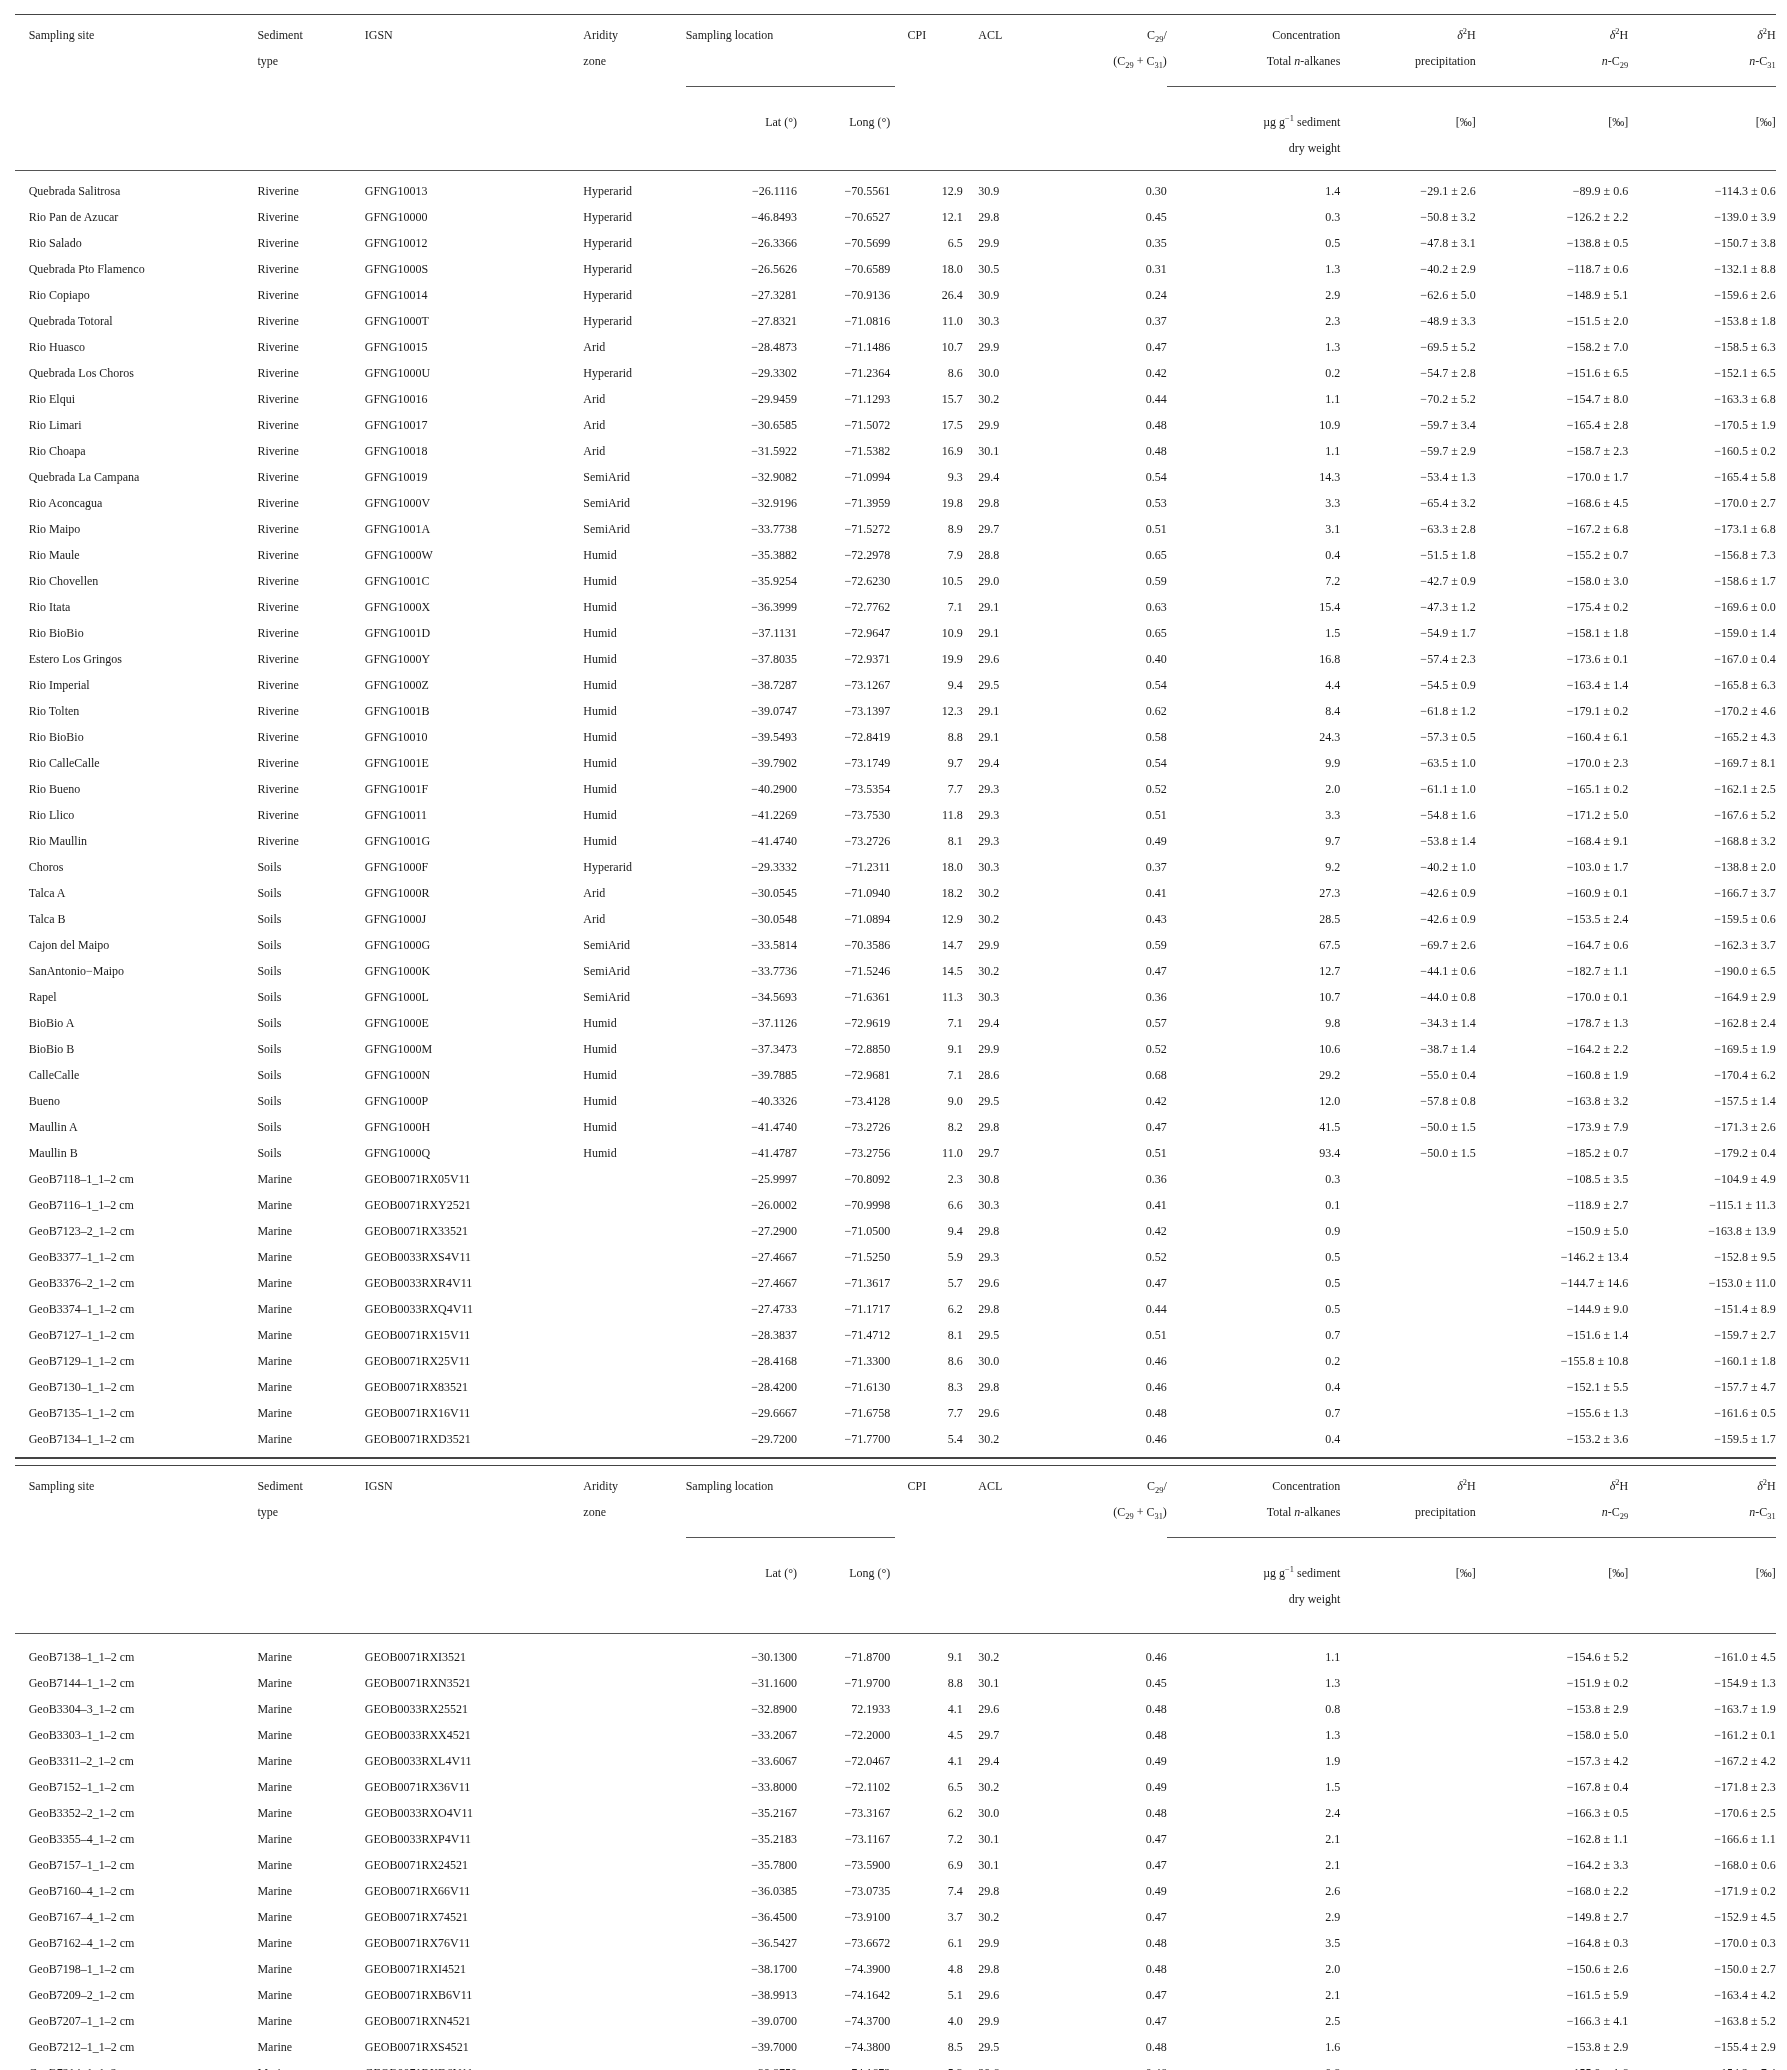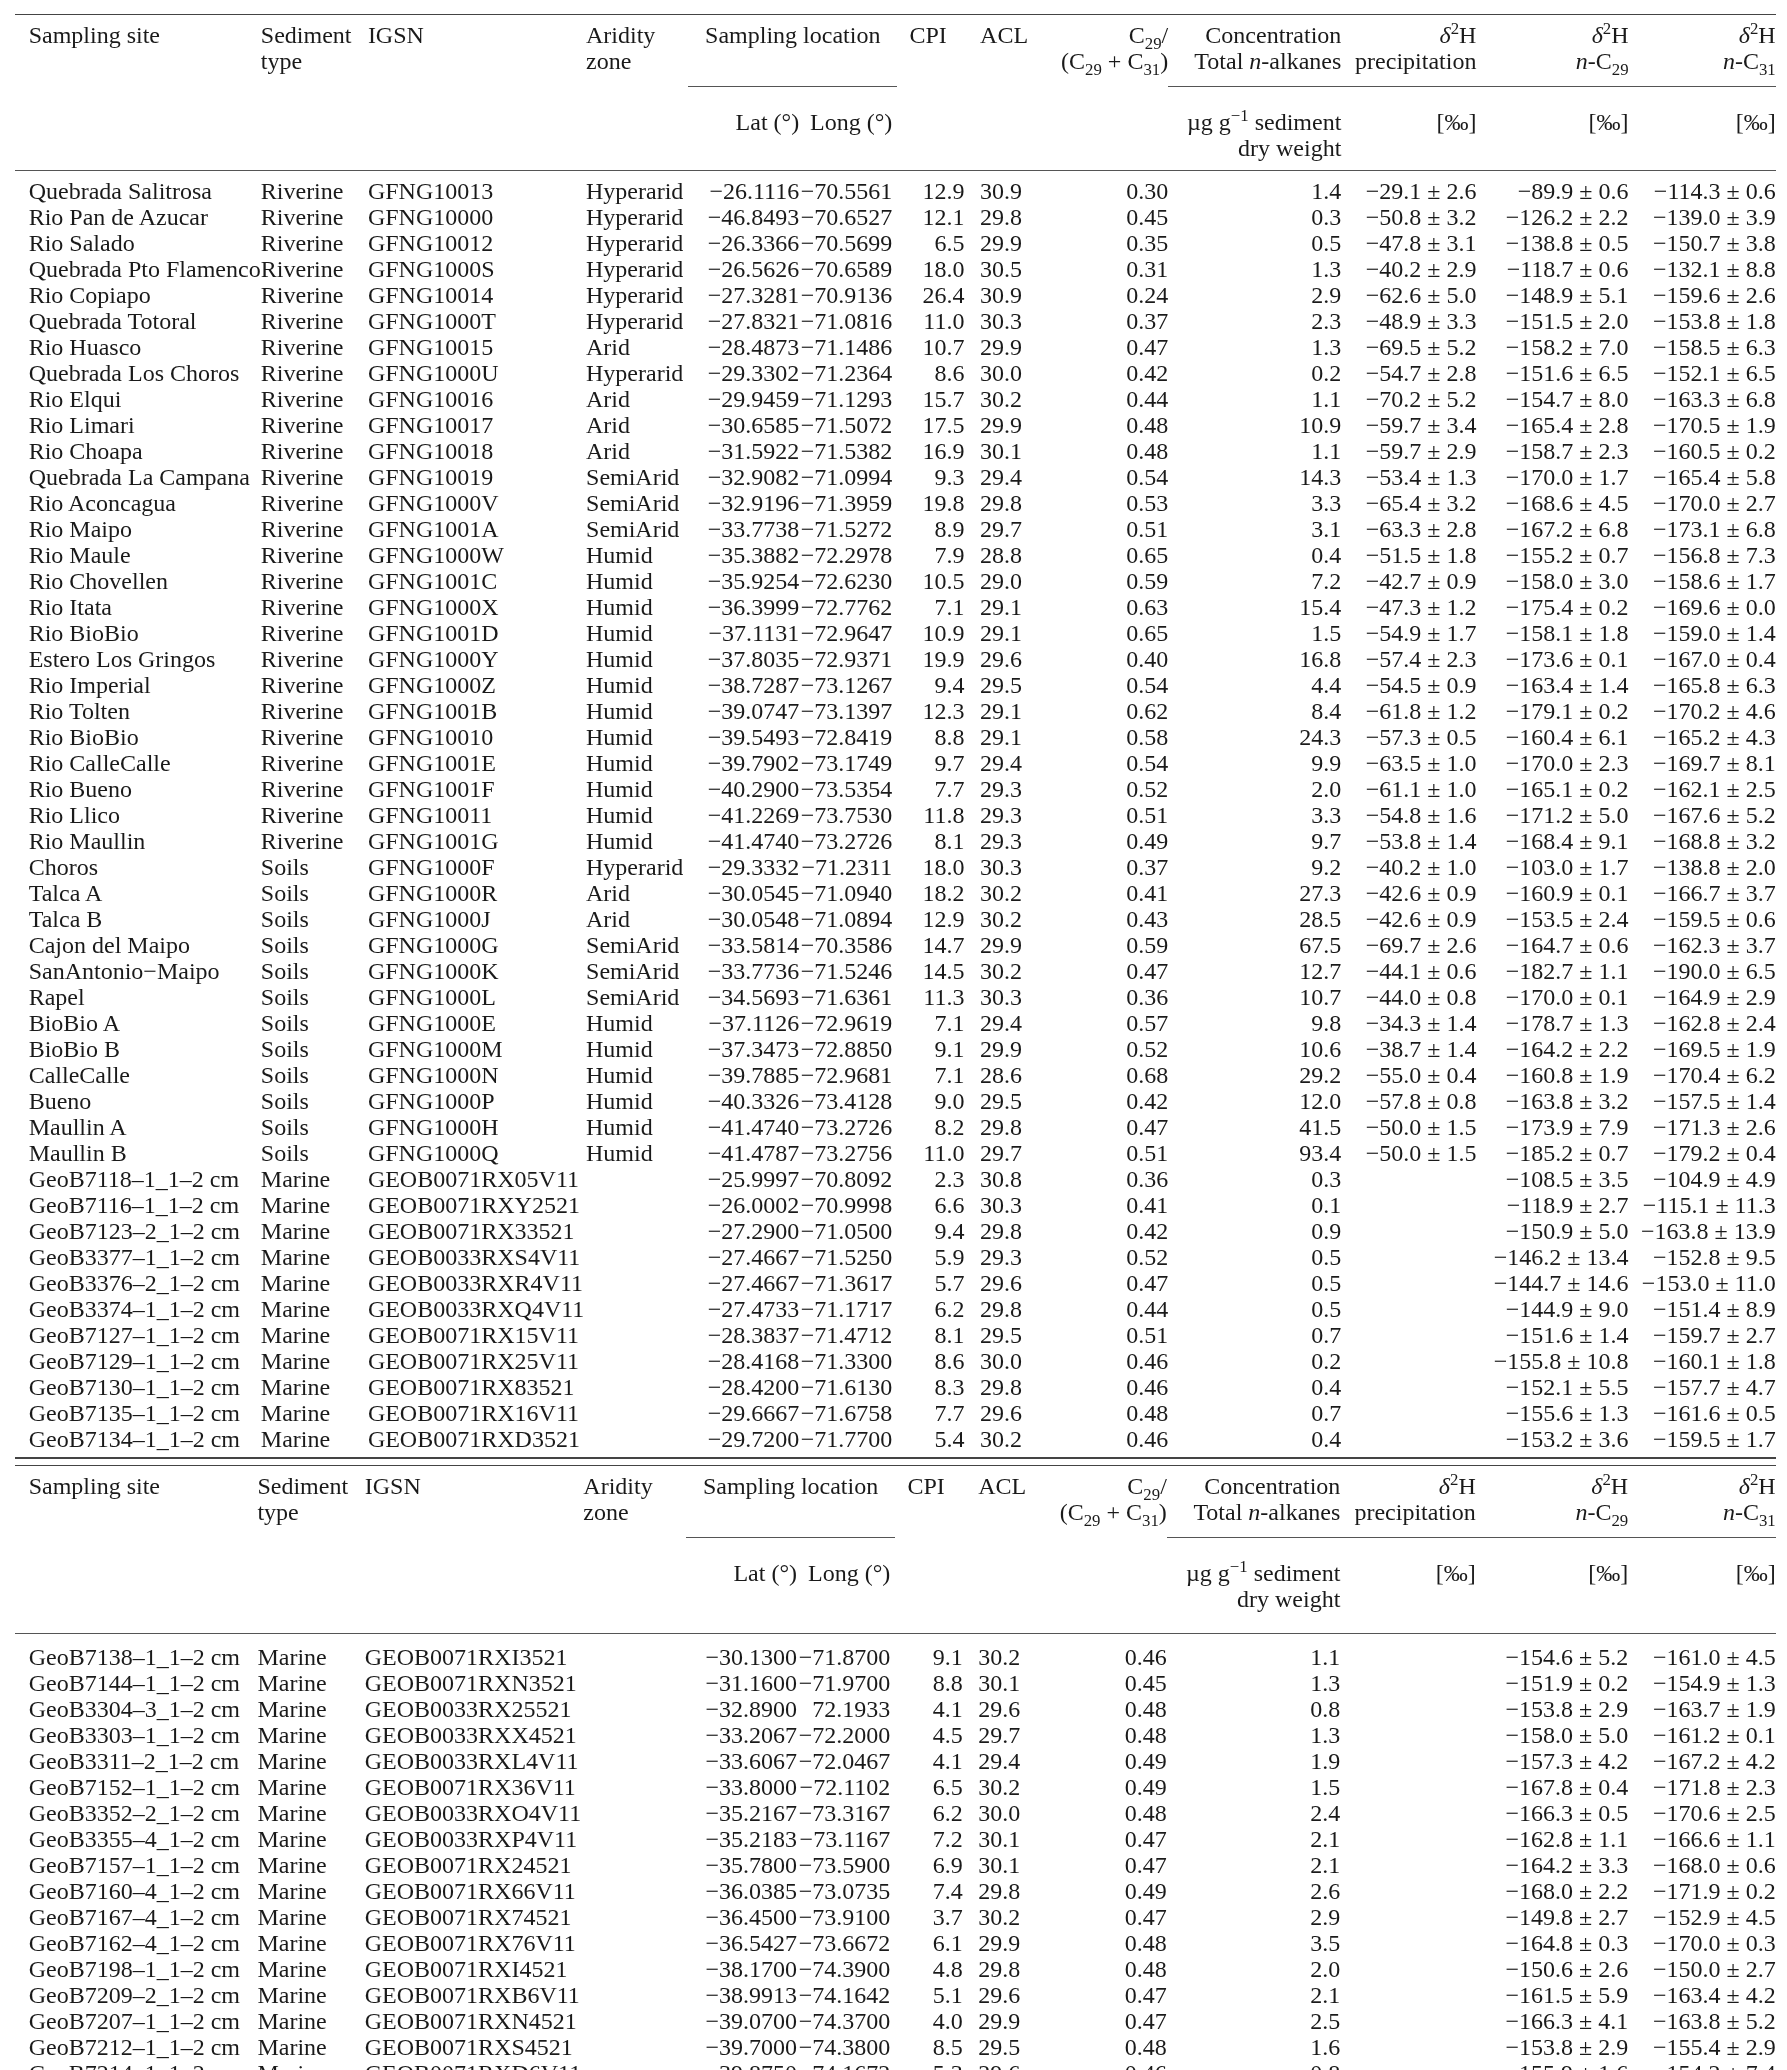--- a/index.html
+++ b/index.html
@@ -1,37 +1,37 @@
 <!DOCTYPE html>
 <html style="font-size:14px"><head>
 <meta charset="utf-8">
 <style>
   html, body { margin: 0; padding: 0; background: #ffffff; }
   body { width: 1787px; min-height: 2070px; font-family: "Liberation Serif", "DejaVu Serif", serif; color: #1a1a1a; }
   .wrap { position: relative; padding: 14px 10.4px 0 14.7px; }
-  table { border-collapse: collapse; width: 1761px; font-size: 24px; table-layual: fixed; font-family: Liberation Serif, serif; }
+  table { border-collapse: collapse; width: 1761px; font-size: 12px; table-layual: fixed; font-family: Liberation Serif, serif; }
   .rule-top { border-top: 1.7px solid #444; }
   td, th { padding: 0; font-weight: normal; vertical-align: top; white-space: nowrap; }
   th { text-align: left; line-height: 26px; }
   tbody td { height: 26px; line-height: 26px; }
   .c-site { width: 228px; padding-left: 14px; }
   .c-type { width: 107px; }
   .c-igsn { width: 218px; }
   .c-zone { width: 102px; }
   .c-lat  { width: 111px; text-align: right; }
   .c-lon  { width: 93px; text-align: right; padding-right: 5.2px; }
   .c-cpi  { width: 55px; text-align: right; padding-right: 5.2px;}
   .c-acl  { width: 55px; padding-left: 10.4px; }
   .c-ratio{ width: 133px; text-align: right; }
   .c-conc { width: 173px; text-align: right; }
   .c-dpre { width: 135px; text-align: right; }
   .c-d29  { width: 152px; text-align: right; }
   .c-d31  { width: 147px; text-align: right; padding-right: 0; }
   th.right { text-align: right; }
-  th.center { text-align: center; }
+  th.center { text-align: left; }
   .hdr-row1 th { padding-top: 7px; }
   .sub-line { border-bottom: 1.7px solid #555; }
   .hdr-row2 th { padding-top: 22px; padding-bottom: 8.6px; margin-top: 45px; }
   .double-rule { height: 6px; border-top: 2.2px solid #444; border-bottom: 1.3px solid #444; width: 1761px; margin-top: 5.2px; }
   sub, sup { font-size: 70%; line-height: 0; }
   .ital { font-style: italic; }
   table.second .hdr-row2 th { padding-bottom: 21px; }
 </style>
 </head>
 <body>

